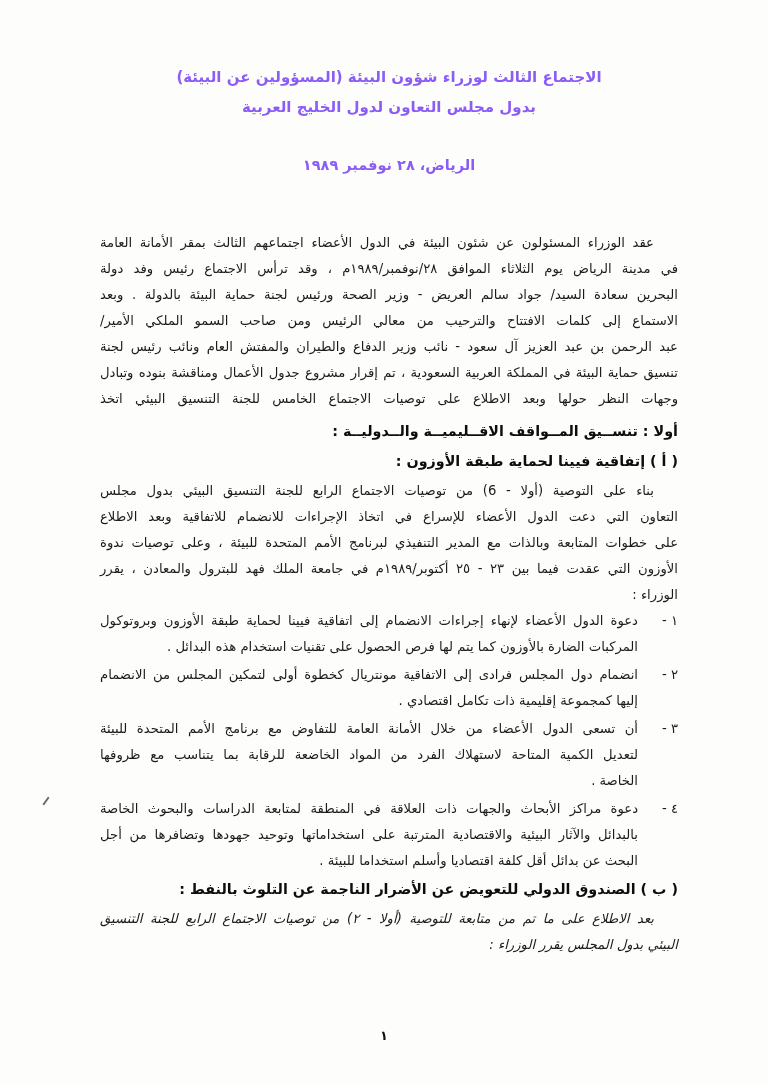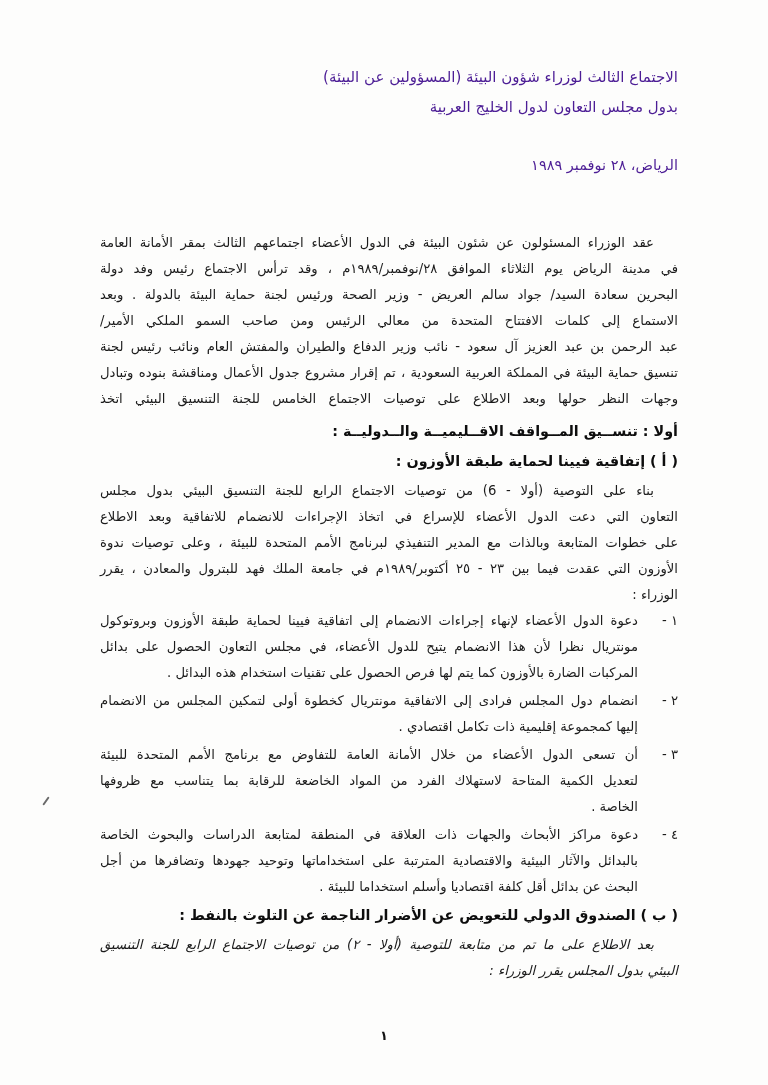--- a/index.html
+++ b/index.html
@@ -16,22 +16,23 @@
     font-family: "DejaVu Sans", sans-serif;
     color: #1b1b1b;
   }
 
   
   .titles {
     position: absolute;
     top: 62px;
     right: 90px;
     width: 578px;
-    font-weight: normal;
-    color: #4c1d95;
+    text-align: center;
+    font-weight: bold;
+    color: #8b5cf6;
   }
   .title-line { font-size: 15px; line-height: 30px; white-space: nowrap; }
   .date-line  { font-size: 14.5px; line-height: 26px; margin-top: 30px; white-space: nowrap; }
 
   
   .doc {
     position: absolute;
     top: 230px;
     right: 90px;
     width: 578px;
@@ -95,21 +96,21 @@
     <div class="title-line ctr">بدول مجلس التعاون لدول الخليج العربية</div>
     <div class="date-line ctr">الرياض، ٢٨ نوفمبر ١٩٨٩</div>
   </header>
 
   <main class="doc">
 
     <section class="para">
       <div class="ln jl ind">عقد الوزراء المسئولون عن شئون البيئة في الدول الأعضاء اجتماعهم الثالث بمقر الأمانة العامة</div>
       <div class="ln jl">في مدينة الرياض يوم الثلاثاء الموافق ٢٨/نوفمبر/١٩٨٩م ، وقد ترأس الاجتماع رئيس وفد دولة</div>
       <div class="ln jl">البحرين سعادة السيد/ جواد سالم العريض - وزير الصحة ورئيس لجنة حماية البيئة بالدولة . وبعد</div>
-      <div class="ln jl">الاستماع إلى كلمات الافتتاح المتحدة من معالي الرئيس ومن صاحب السمو الملكي الأمير/</div>
+      <div class="ln jl">الاستماع إلى كلمات الافتتاح والترحيب من معالي الرئيس ومن صاحب السمو الملكي الأمير/</div>
       <div class="ln jl">عبد الرحمن بن عبد العزيز آل سعود - نائب وزير الدفاع والطيران والمفتش العام ونائب رئيس لجنة</div>
       <div class="ln jl">تنسيق حماية البيئة في المملكة العربية السعودية ، تم إقرار مشروع جدول الأعمال ومناقشة بنوده وتبادل</div>
       <div class="ln jl">وجهات النظر حولها وبعد الاطلاع على توصيات الاجتماع الخامس للجنة التنسيق البيئي اتخذ</div>
     </section>
 
     <div class="h h-first">أولا : تنســيق المــواقف الاقــليميــة والــدوليــة :</div>
     <div class="h h-sub-a">( أ ) إتفاقية فيينا لحماية طبقة الأوزون :</div>
 
     <section class="para vienna">
       <div class="ln jl ind">بناء على التوصية (أولا - 6) من توصيات الاجتماع الرابع للجنة التنسيق البيئي بدول مجلس</div>
@@ -117,21 +118,20 @@
       <div class="ln jl">على خطوات المتابعة وبالذات مع المدير التنفيذي لبرنامج الأمم المتحدة للبيئة ، وعلى توصيات ندوة</div>
       <div class="ln jl">الأوزون التي عقدت فيما بين ٢٣ - ٢٥ أكتوبر/١٩٨٩م في جامعة الملك فهد للبترول والمعادن ، يقرر</div>
       <div class="ln last">الوزراء :</div>
     </section>
 
     <ol class="decisions">
       <li class="item">
         <span class="num ln">١ -</span>
         <div class="body">
           <div class="ln jl">دعوة الدول الأعضاء لإنهاء إجراءات الانضمام إلى اتفاقية فيينا لحماية طبقة الأوزون وبروتوكول</div>
-          <div class="ln jl">مونتريال نظرا لأن هذا الانضمام يتيح للدول الأعضاء، في مجلس التعاون الحصول على بدائل</div>
           <div class="ln last">المركبات الضارة بالأوزون كما يتم لها فرص الحصول على تقنيات استخدام هذه البدائل .</div>
         </div>
       </li>
       <li class="item">
         <span class="num ln">٢ -</span>
         <div class="body">
           <div class="ln jl">انضمام دول المجلس فرادى إلى الاتفاقية مونتريال كخطوة أولى لتمكين المجلس من الانضمام</div>
           <div class="ln last">إليها كمجموعة إقليمية ذات تكامل اقتصادي .</div>
         </div>
       </li>

